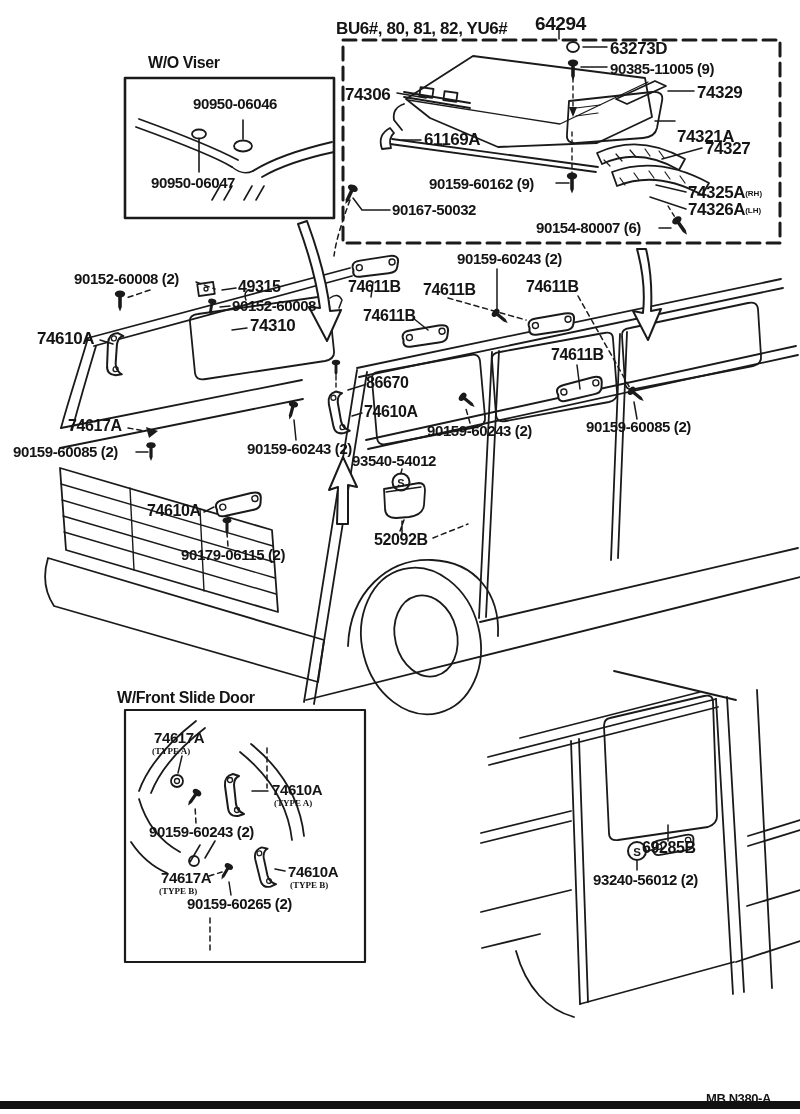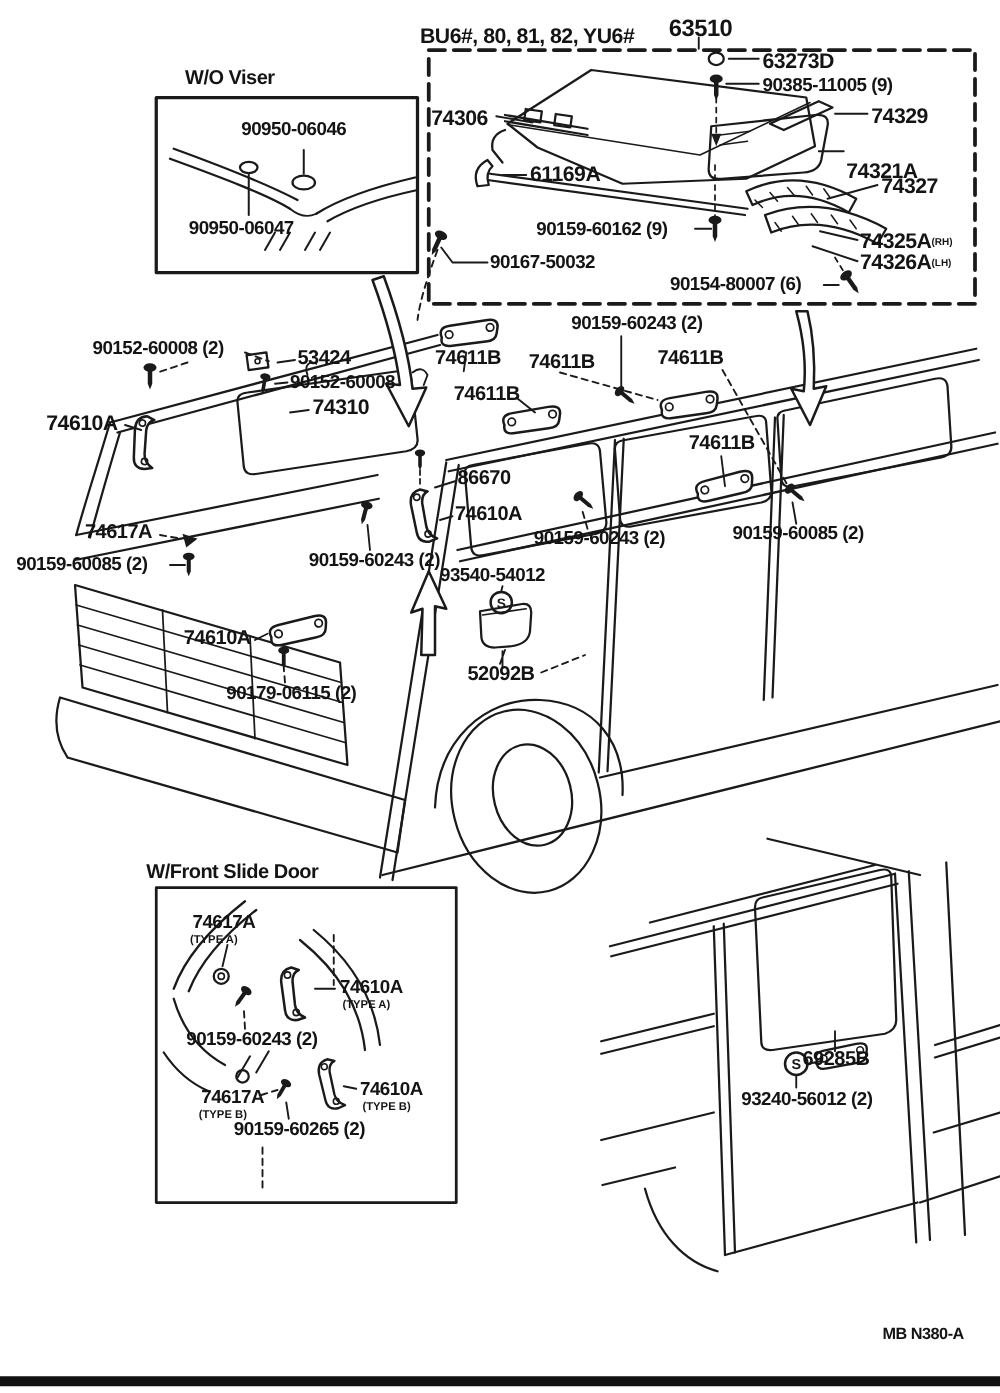--- a/index.html
+++ b/index.html
@@ -3,21 +3,21 @@
 <meta charset="utf-8">
 <style>
   html,body{margin:0;padding:0;background:#fff;}
   .page{position:relative;width:800px;height:1114px;background:#fff;overflow:hidden;
         font-family:"Liberation Sans",sans-serif;}
   svg{position:absolute;left:0;top:0;}
   .lbl{position:absolute;font-weight:bold;font-size:15px;letter-spacing:-0.4px;
        color:#141414;white-space:nowrap;line-height:1;}
   .f16{font-size:16px;} .f17{font-size:17px;} .f19{font-size:19px;} .f13{font-size:13px;}
   .tiny{font-size:8px;vertical-align:2px;letter-spacing:0;}
-  .type{font-size:9px;letter-spacing:0;}
+  .type{font-size:9px;letter-spacing:0;font-family:Liberation Serif, serif;}
 </style>
 </head>
 <body>
 
 <div class="page">
 
 <svg width="800" height="1114" viewBox="0 0 800 1114">
   <defs>
     <g id="screw-icon">
       <ellipse cx="0" cy="-2" rx="5.2" ry="3.4" fill="#1a1a1a" stroke="none"></ellipse>
@@ -176,40 +176,40 @@
       <text x="401" y="486.5" text-anchor="middle" fill="#1a1a1a" stroke="none" font-family="Liberation Sans, sans-serif" font-size="11" font-weight="bold">S</text>
     </g>
     <g>
       <circle cx="637" cy="851" r="9" stroke-width="2"></circle>
       <text x="637" y="855.5" text-anchor="middle" fill="#1a1a1a" stroke="none" font-family="Liberation Sans, sans-serif" font-size="11.5" font-weight="bold">S</text>
     </g>
   </g>
 </svg>
 
 <div class="lbl f17" style="left:336px;top:20px">BU6#, 80, 81, 82, YU6#</div>
-<div class="lbl f19" style="left:535px;top:14px">63510</div>
+<div class="lbl f19" style="left:535px;top:14px">64294</div>
 <div class="lbl f17" style="left:610px;top:40px">63273D</div>
 <div class="lbl" style="left:610px;top:61px">90385-11005 (9)</div>
 <div class="lbl f17" style="left:345px;top:86px">74306</div>
 <div class="lbl f17" style="left:697px;top:84px">74329</div>
 <div class="lbl f17" style="left:677px;top:128px">74321A</div>
 <div class="lbl f17" style="left:424px;top:131px">61169A</div>
 <div class="lbl f17" style="left:705px;top:140px">74327</div>
 <div class="lbl" style="left:429px;top:176px">90159-60162 (9)</div>
 <div class="lbl f17" style="left:688px;top:184px"><span>74325A</span><span class="tiny">(RH)</span></div>
 <div class="lbl f17" style="left:688px;top:201px"><span>74326A</span><span class="tiny">(LH)</span></div>
 <div class="lbl" style="left:392px;top:202px">90167-50032</div>
 <div class="lbl" style="left:536px;top:220px">90154-80007 (6)</div>
 
 <div class="lbl f16" style="left:148px;top:55px">W/O Viser</div>
 <div class="lbl" style="left:193px;top:96px">90950-06046</div>
 <div class="lbl" style="left:151px;top:175px">90950-06047</div>
 
 <div class="lbl" style="left:74px;top:271px">90152-60008 (2)</div>
-<div class="lbl f16" style="left:238px;top:279px">53424</div>
+<div class="lbl f16" style="left:238px;top:279px">49315</div>
 <div class="lbl" style="left:232px;top:298px">90152-60008</div>
 <div class="lbl f17" style="left:250px;top:317px">74310</div>
 <div class="lbl f17" style="left:37px;top:330px">74610A</div>
 <div class="lbl" style="left:457px;top:251px">90159-60243 (2)</div>
 <div class="lbl f16" style="left:348px;top:279px">74611B</div>
 <div class="lbl f16" style="left:423px;top:282px">74611B</div>
 <div class="lbl f16" style="left:526px;top:279px">74611B</div>
 <div class="lbl f16" style="left:363px;top:308px">74611B</div>
 <div class="lbl f16" style="left:551px;top:347px">74611B</div>
 <div class="lbl f16" style="left:366px;top:375px">86670</div>
@@ -232,15 +232,15 @@
 <div class="lbl" style="left:149px;top:824px">90159-60243 (2)</div>
 <div class="lbl" style="left:161px;top:870px">74617A</div>
 <div class="lbl type" style="left:159px;top:887px">(TYPE B)</div>
 <div class="lbl" style="left:288px;top:864px">74610A</div>
 <div class="lbl type" style="left:290px;top:881px">(TYPE B)</div>
 <div class="lbl" style="left:187px;top:896px">90159-60265 (2)</div>
 
 <div class="lbl f16" style="left:642px;top:840px">69285B</div>
 <div class="lbl" style="left:593px;top:872px">93240-56012 (2)</div>
 
-<div class="lbl f13" style="left:706px;top:1060px">MB N380-A</div>
+<div class="lbl f13" style="left:706px;top:1092px">MB N380-A</div>
 
 </div>
 
 </body></html>

